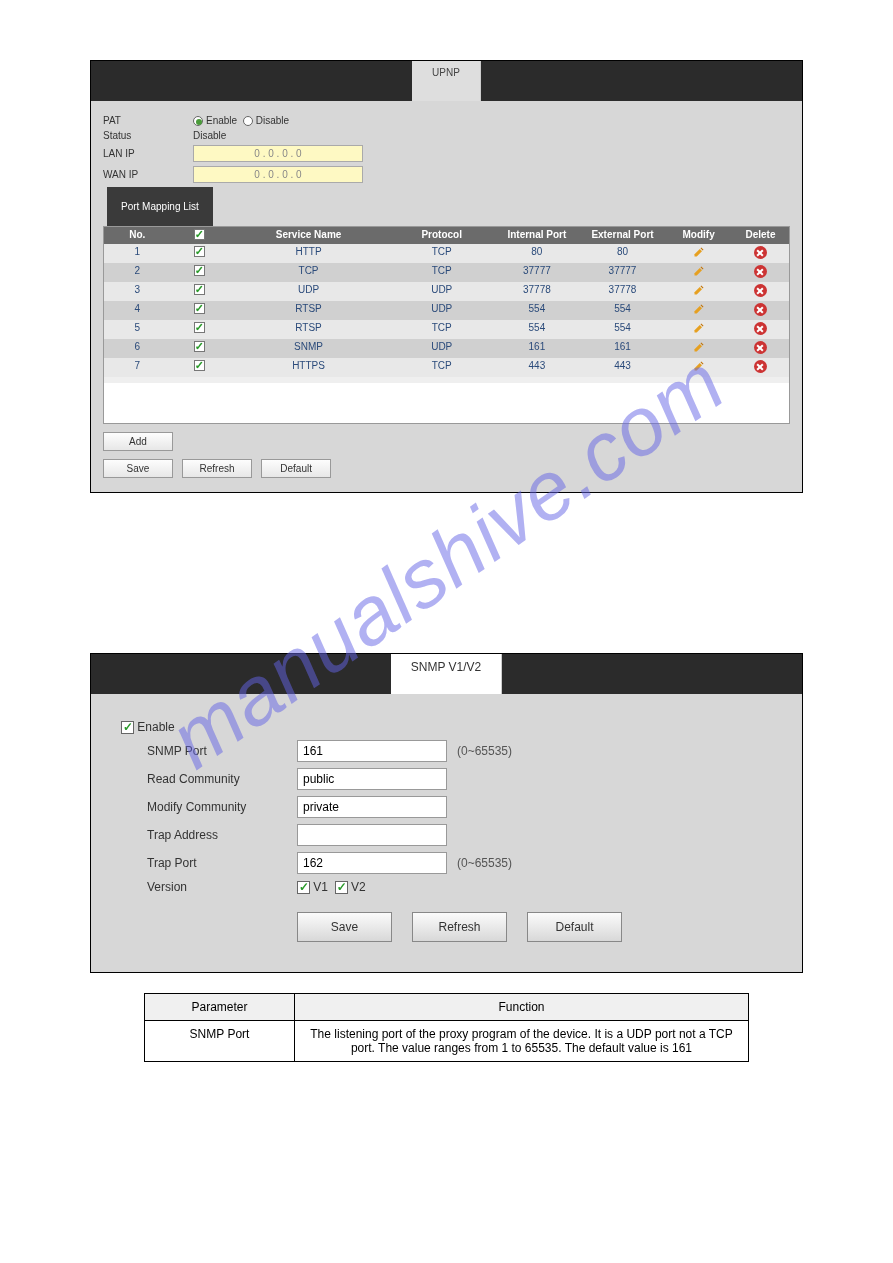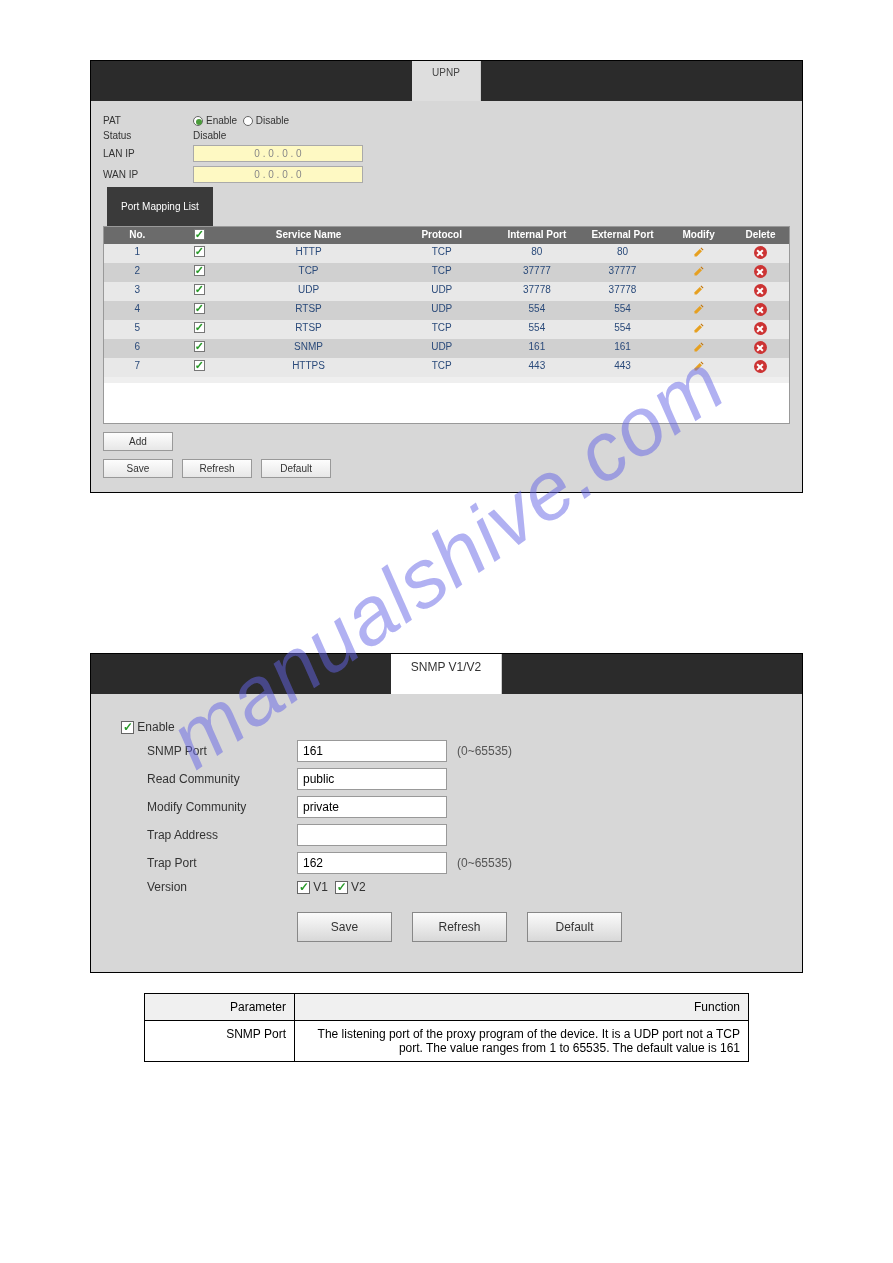--- a/index.html
+++ b/index.html
@@ -64,21 +64,21 @@
   
   .srow { display:flex; align-items:center; margin:6px 0; font-size:12px; color:#333; }
   .slabel { width:150px; }
   .sinput { width:150px; border:1px solid #999; padding:3px 5px; font-size:12px; background:#fff; }
   .shint { margin-left:10px; color:#555;text-align:right; }
   .srow.indent { margin-left:26px; }
   .btn-row-snmp { margin-left:176px; margin-top:18px; display:flex; gap:14px; }
   
   
   .doc-table { border-collapse:collapse; margin:14px auto 0; width:605px; }
-  .doc-table td, .doc-table th { border:1px solid #000; padding:6px 8px; font-size:12px; text-align:right; vertical-align:top; }
+  .doc-table td, .doc-table th { border:1px solid #000; padding:6px 8px; font-size:12px; text-align:center; vertical-align:top; }
   .doc-table thead td { background:#f0f0f0; font-weight:normal; }
   .doc-table td.c1 { width:150px; }
 </style>
 </head>
 <body>
 
 <div class="page">
   <div class="watermark">manualshive.com</div>
 
   <div class="panel-wrap">

